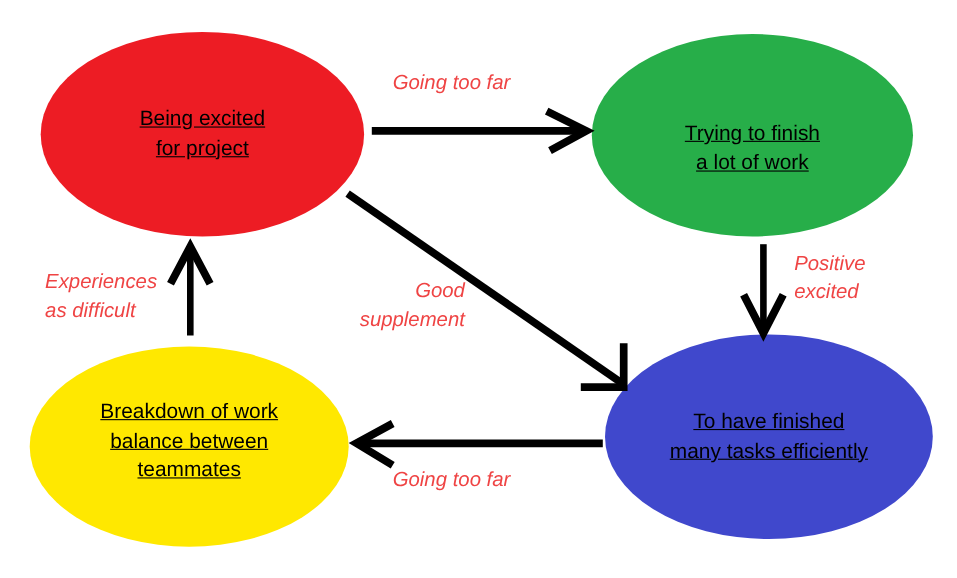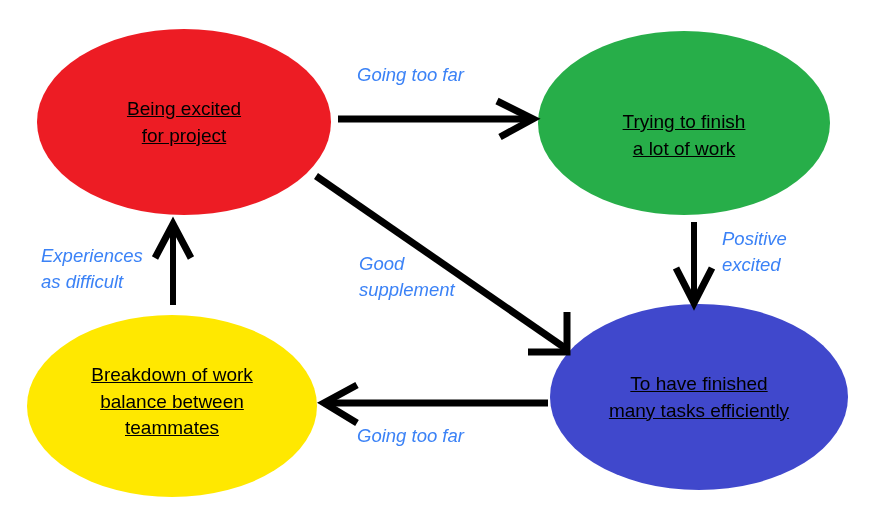--- a/index.html
+++ b/index.html
@@ -28,21 +28,21 @@
     color: #000000;
     font-family: "Liberation Sans", sans-serif;
     font-size: 19px;
     line-height: 1.40;
     white-space: pre-line;
     pointer-events: none;
     text-decoration: underline;
   }
   .edge-label {
     position: absolute;
-    color: #3b82f6;
+    color: #ef4444;
     font-family: "Liberation Sans", sans-serif;
     font-style: italic;
     font-size: 18.5px;
     line-height: 1.42;
     white-space: pre-line;
   }
   .el-center { text-align: center; }
 </style>
 </head>
 <body>
@@ -101,16 +101,16 @@
   <div class="edge-label" style="left:357px; top:62px;">Going too far</div>
 
   <div class="edge-label" style="left:722px; top:226px;">Positive
 excited</div>
 
   <div class="edge-label" style="left:357px; top:423px;">Going too far</div>
 
   <div class="edge-label" style="left:41px; top:243px;">Experiences
 as difficult</div>
 
-  <div class="edge-label" style="left:359px; top:251px;">Good
+  <div class="edge-label" style="left:327px; top:251px;text-align:right;">Good
 supplement</div>
 
 </div>
 
 </body></html>

